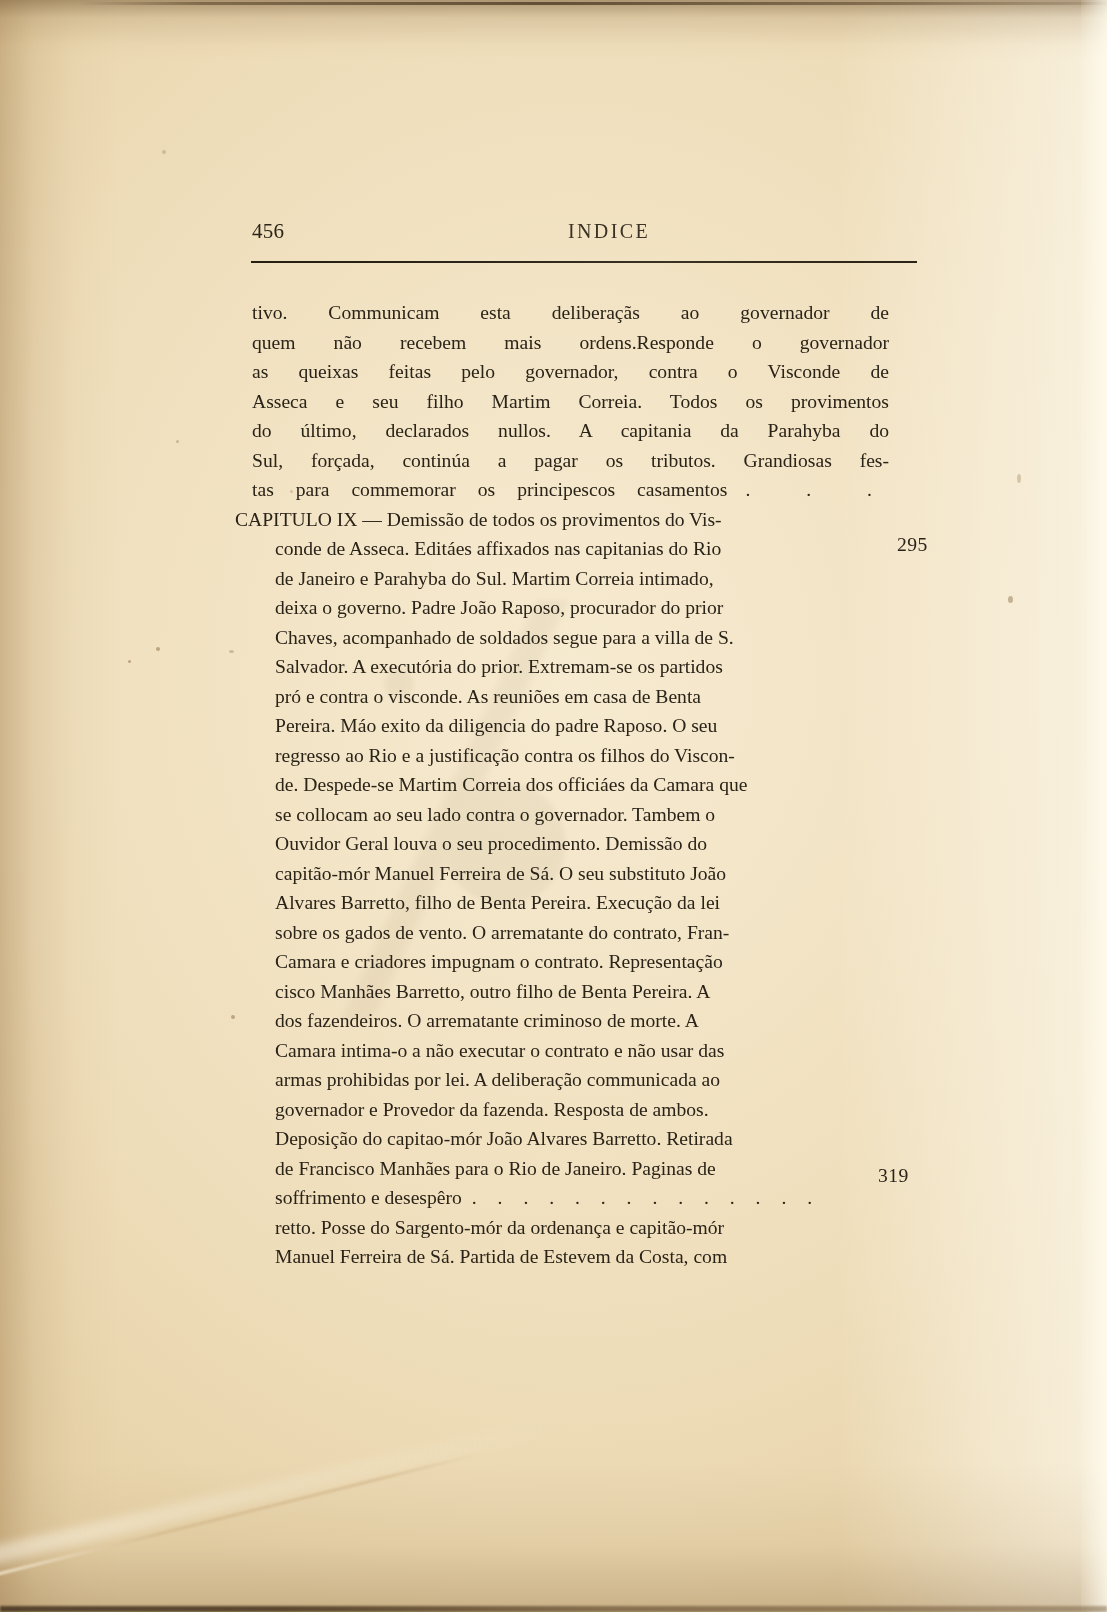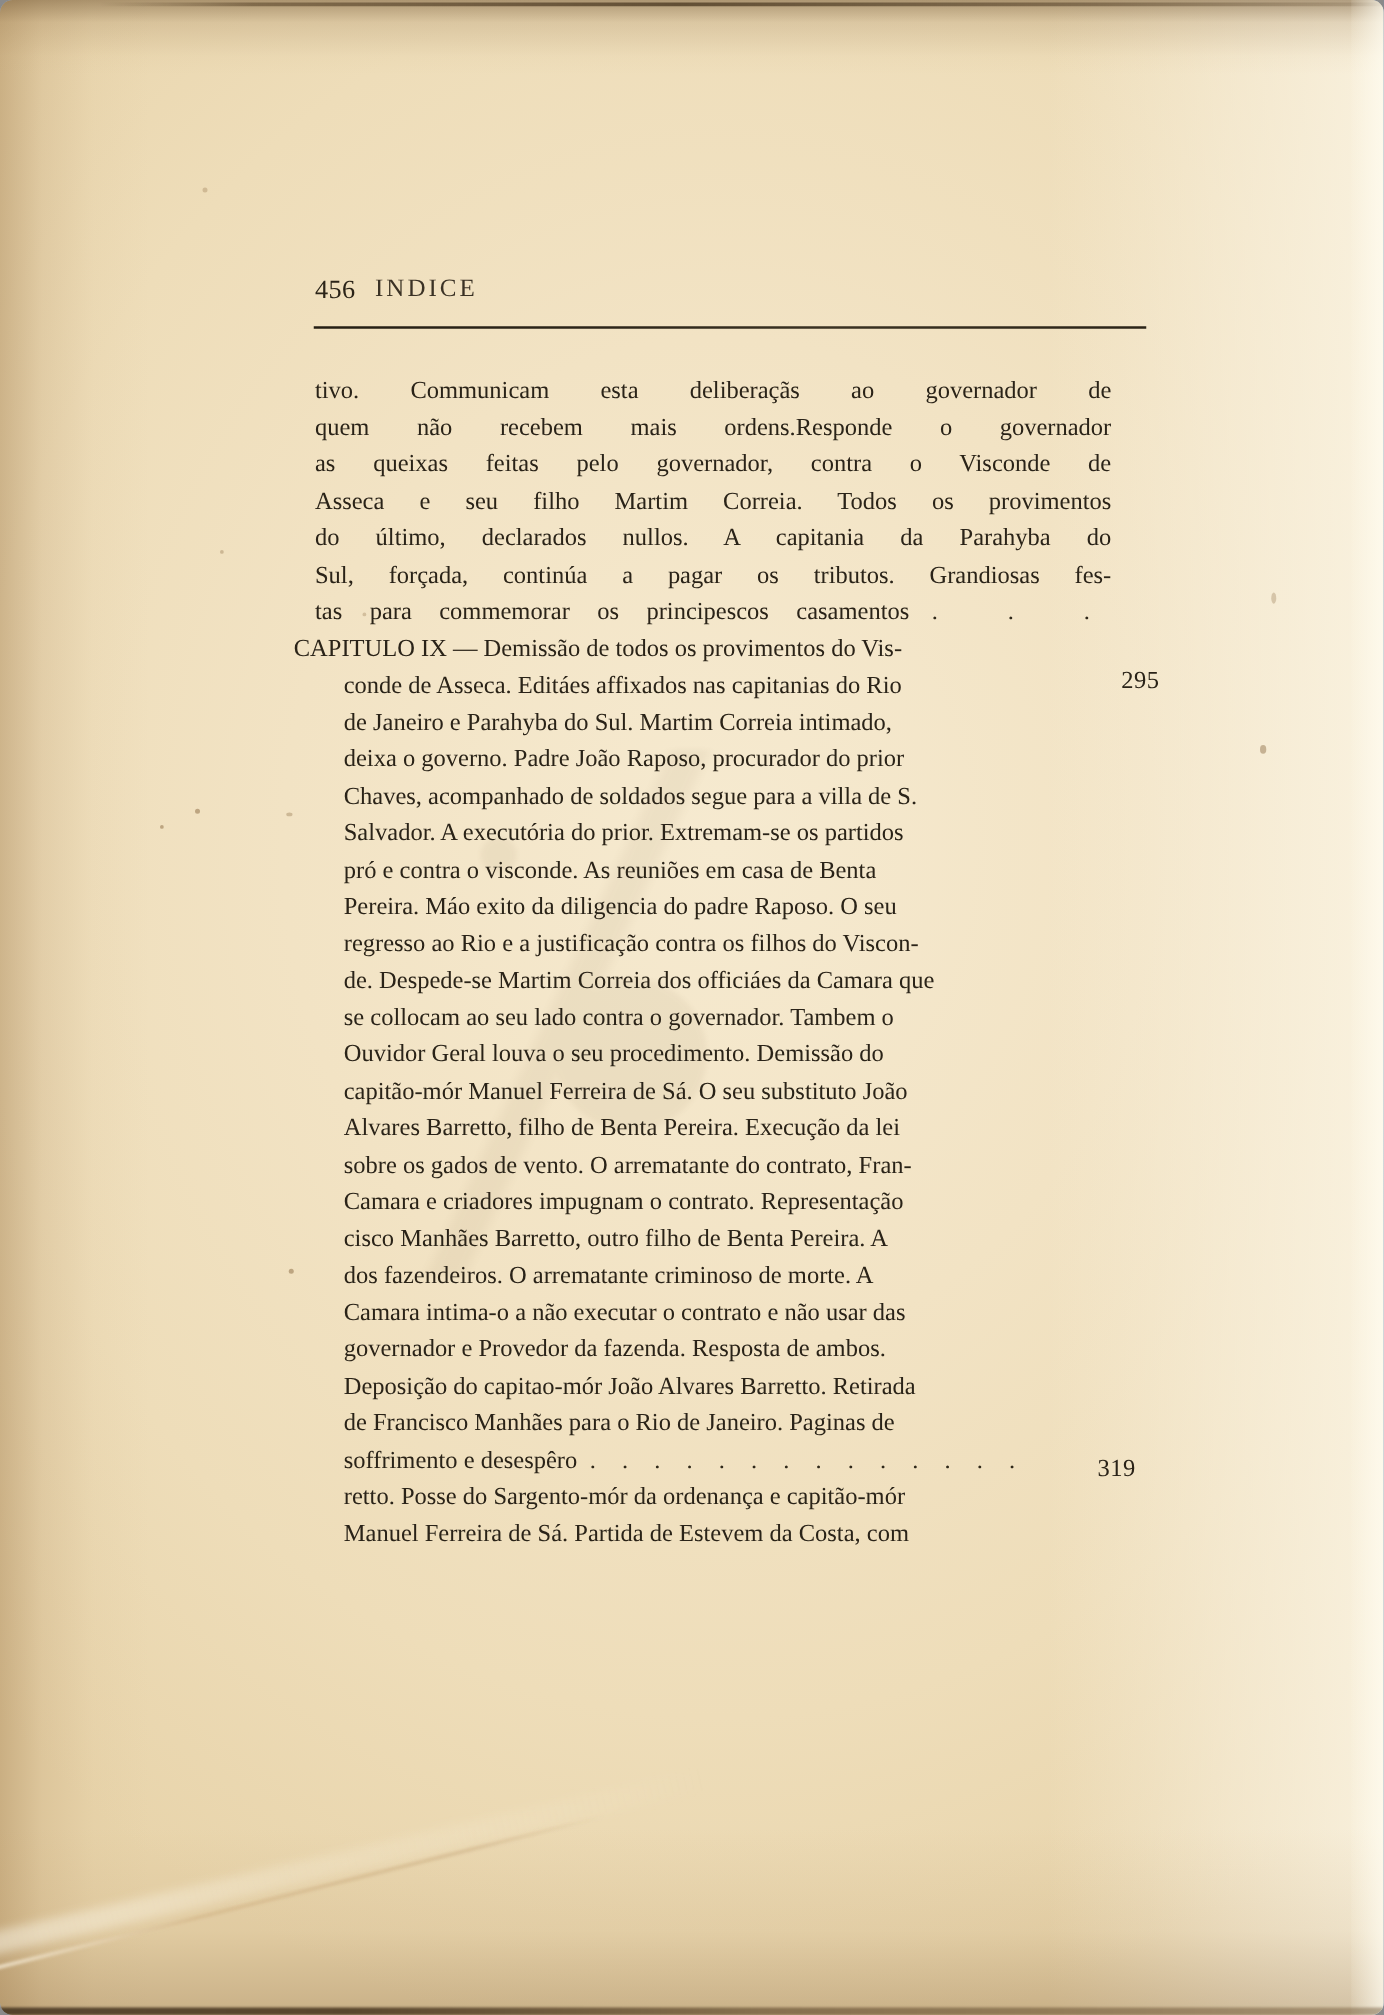--- a/index.html
+++ b/index.html
@@ -5,23 +5,22 @@
   html, body {
     margin: 0;
     padding: 0;
     background: #8a8a8a;
   }
   #page {
     position: relative;
     width: 1107px;
     height: 1612px;
     overflow: hidden;
-    background: #3b82f6;
+    background: #ec4899;
     font-family: "Liberation Serif", "DejaVu Serif", serif;
-    border-radius: 10px;
   }
 
   
   .paper-base {
     position: absolute;
     inset: 0;
     background:
       radial-gradient(ellipse 75% 60% at 52% 42%, #f6ead0 0%, #f2e3c4 42%, #eeddb9 72%, #e8d4ab 100%);
   }
   .paper-warm-right {
@@ -129,21 +128,21 @@
     top: 0;
     font-size: 21px;
     letter-spacing: 0.3px;
     color: #2b2418;
   }
   .head-title {
     position: absolute;
     left: 0;
     right: 0;
     top: 1px;
-    text-align: left;
+    text-align: center;
     font-size: 20px;
     letter-spacing: 2.4px;
     color: #3b3225;
     padding-left: 48px;
   }
   .rule {
     position: absolute;
     left: 251px;
     top: 261px;
     width: 666px;
@@ -272,20 +271,21 @@
         <span class="line">de. Despede-se Martim Correia dos officiáes da Camara que</span>
         <span class="line">se collocam ao  seu lado contra o  governador. Tambem  o</span>
         <span class="line">Ouvidor  Geral  louva  o  seu  procedimento.  Demissão  do</span>
         <span class="line">capitão-mór Manuel Ferreira  de Sá. O seu substituto João</span>
         <span class="line">Alvares Barretto,  filho de Benta Pereira. Execução da  lei</span>
         <span class="line">sobre os gados de vento. O arrematante do contrato, Fran-</span>
         <span class="line">Camara e criadores impugnam  o contrato. Representação</span>
         <span class="line">cisco Manhães Barretto,  outro filho de  Benta  Pereira. A</span>
         <span class="line">dos  fazendeiros.  O  arrematante  criminoso  de  morte.  A</span>
         <span class="line">Camara intima-o a não executar o contrato e não usar das</span>
+        <span class="line">armas prohibidas por lei. A deliberação communicada ao</span>
         <span class="line">governador e Provedor da fazenda. Resposta  de  ambos.</span>
         <span class="line">Deposição do capitao-mór João Alvares Barretto. Retirada</span>
         <span class="line">de Francisco Manhães para o  Rio de Janeiro. Paginas  de</span>
         <span class="line"><span>soffrimento e desespêro</span><span class="leader-dots" style="margin-left:10px;">.  .  .  .  .  .  .  .  .  .  .  .  .  .</span></span>
       </div>
 
       <div class="entry chap">
         <span class="line">retto. Posse do Sargento-mór da ordenança e capitão-mór</span>
         <span class="line">Manuel Ferreira de Sá. Partida de Estevem da Costa, com</span>
       </div>

